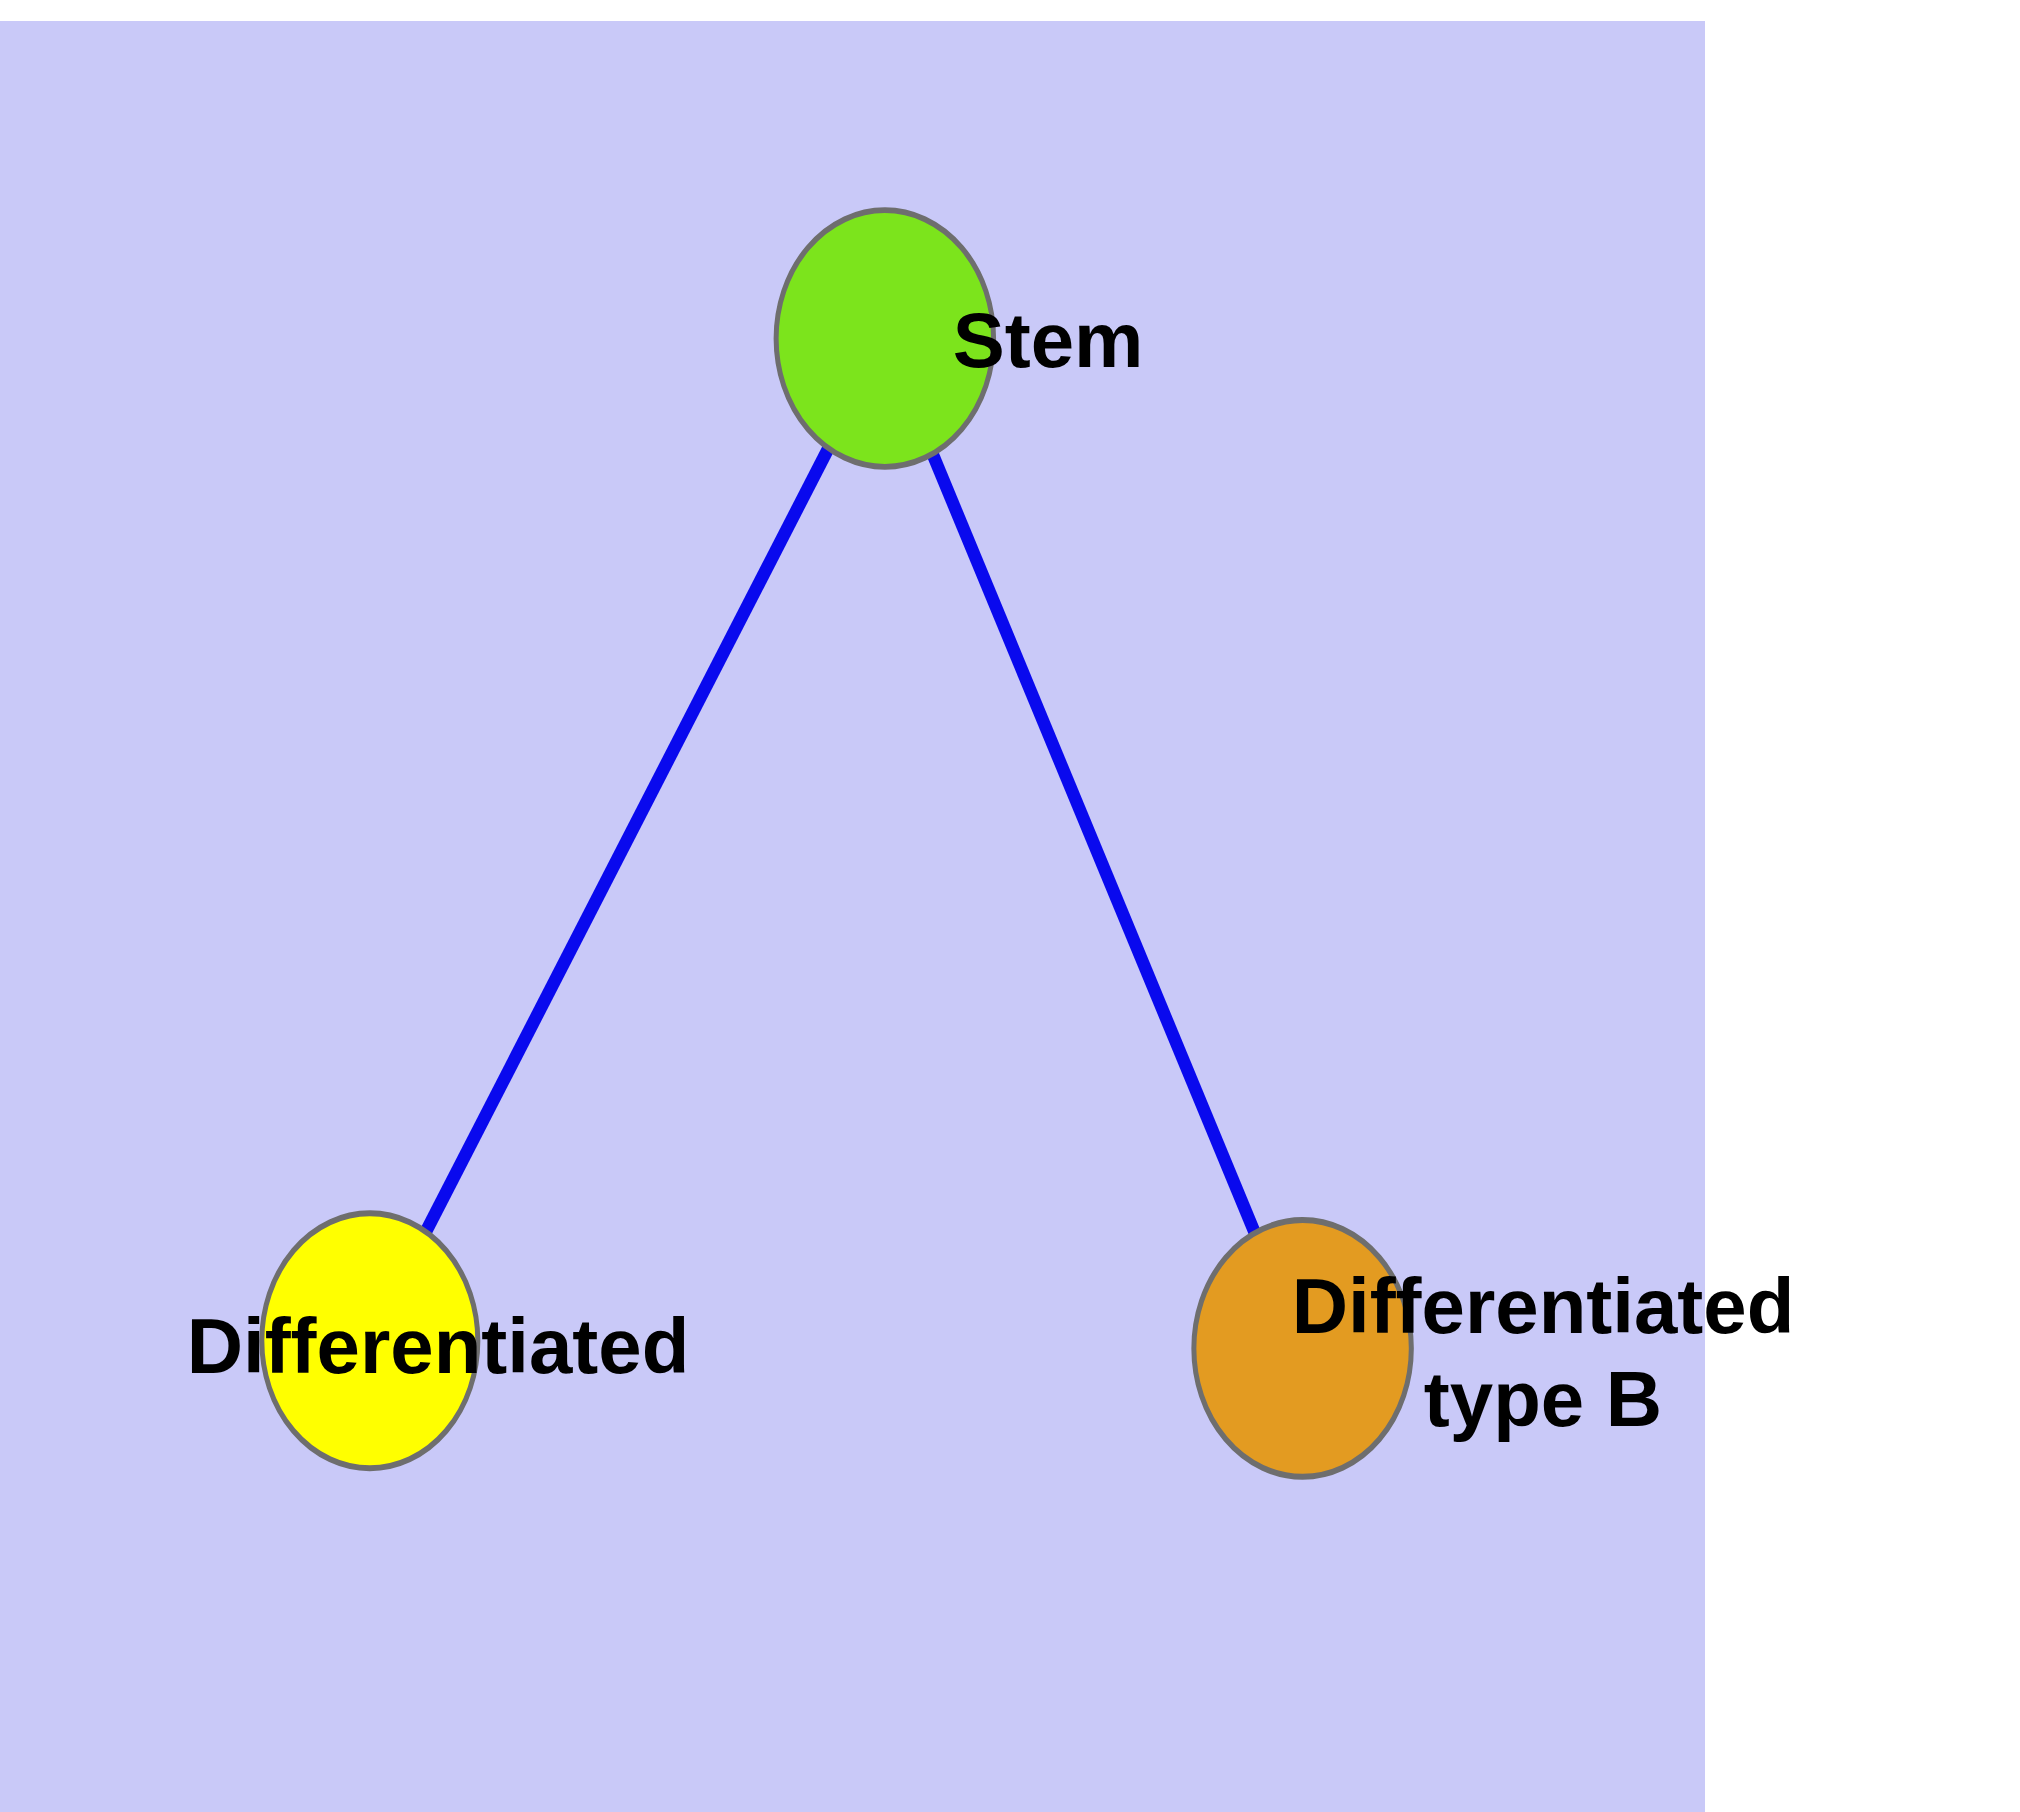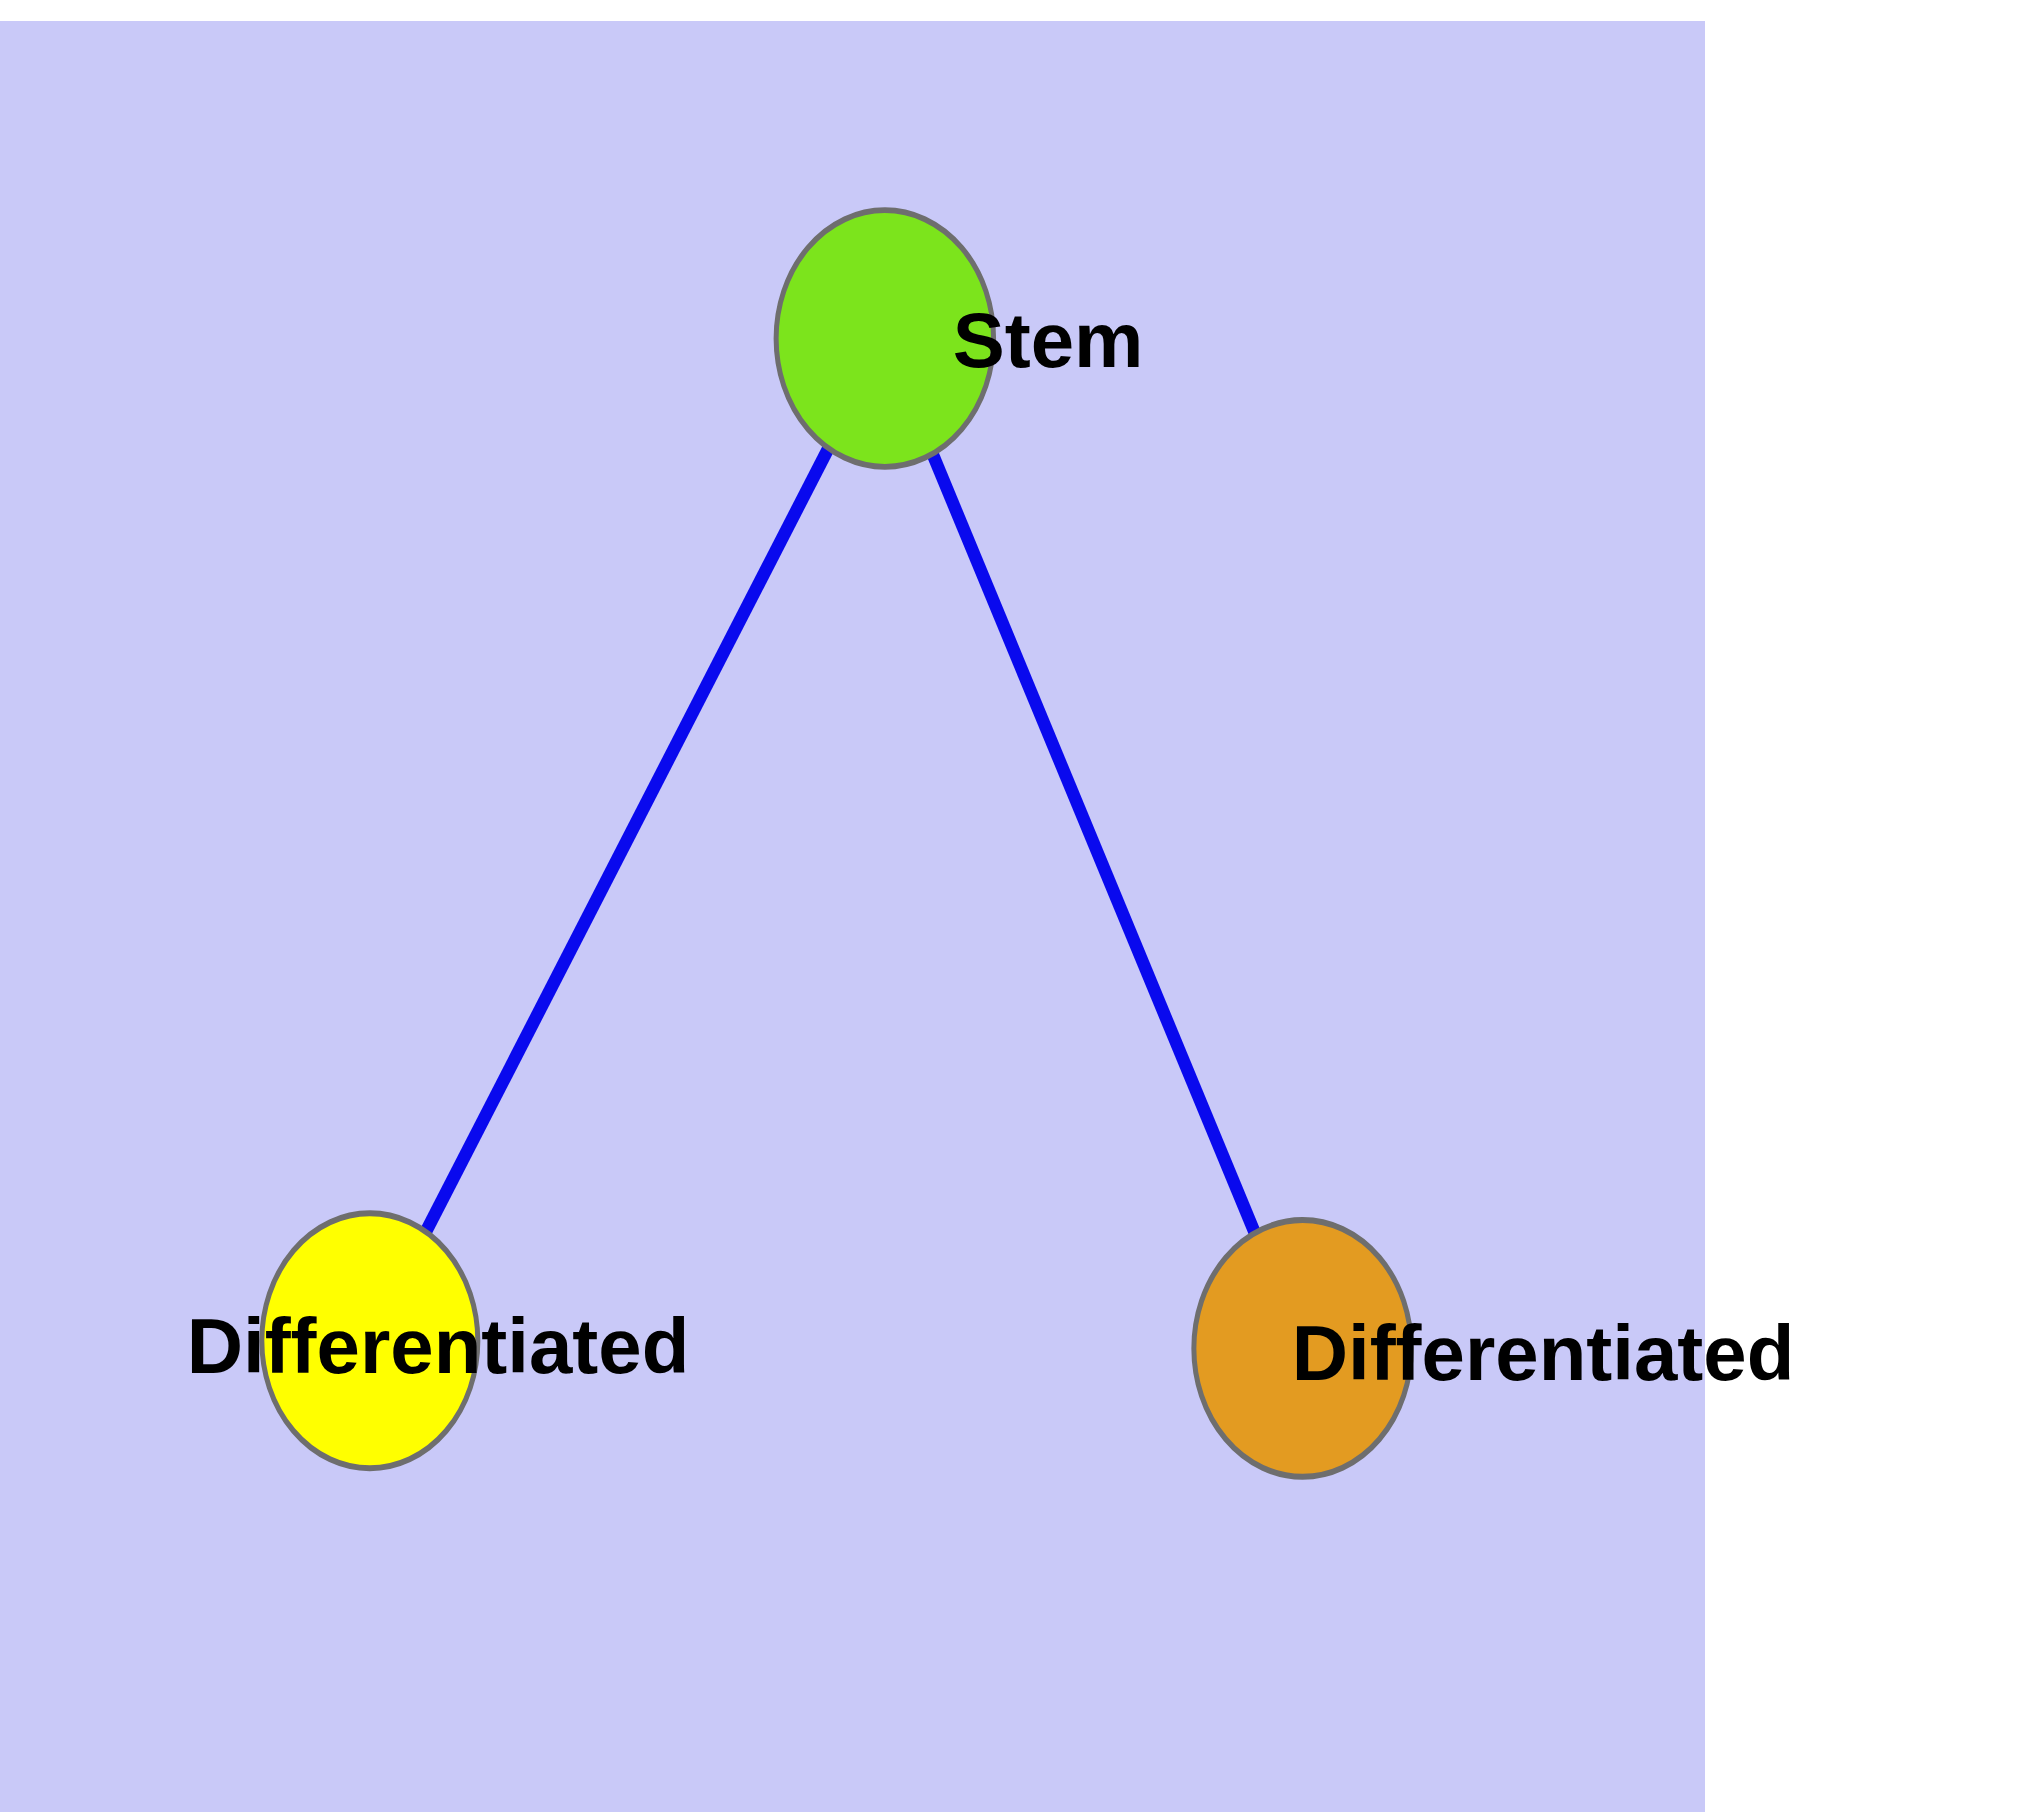--- a/index.html
+++ b/index.html
@@ -72,17 +72,18 @@
     <div class="node-label" style="left: 1048px; top: 319px; color: rgb(0, 0, 0);">
       <span>Stem</span>
     </div>
 
     <div class="node-label" style="left: 438px; top: 1325px; color: rgb(0, 0, 0);">
       <span>Differentiated</span>
     </div>
 
     <div class="node-label" style="left: 1543px; top: 1332px; color: rgb(0, 0, 0);">
       <span>Differentiated</span>
+      <span>type B</span>
     </div>
 
   </div>
 </div>
 
 
 </body></html>

